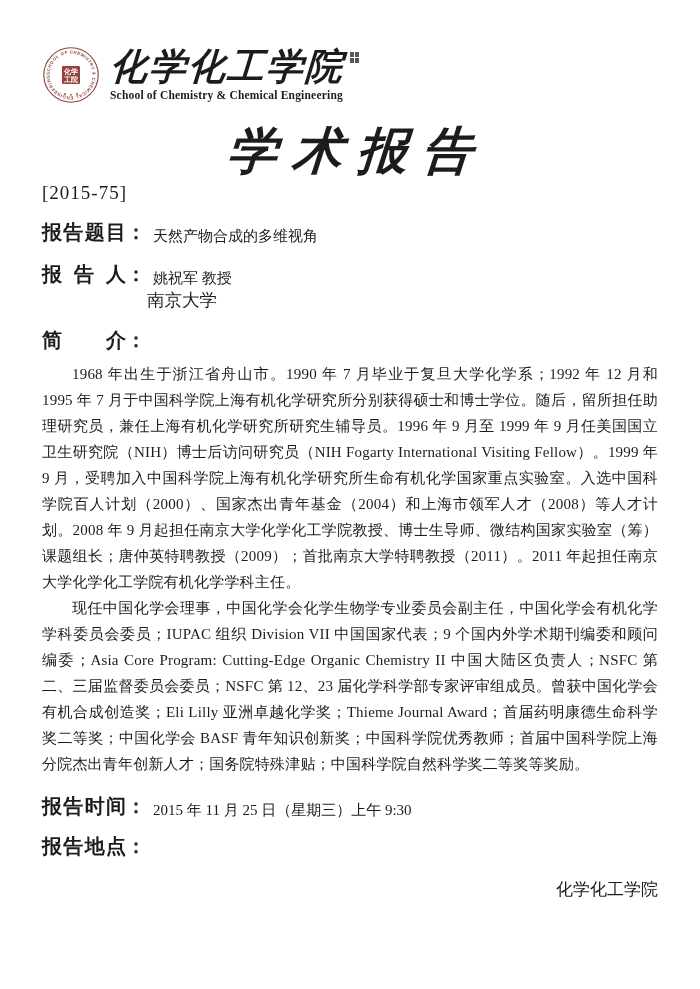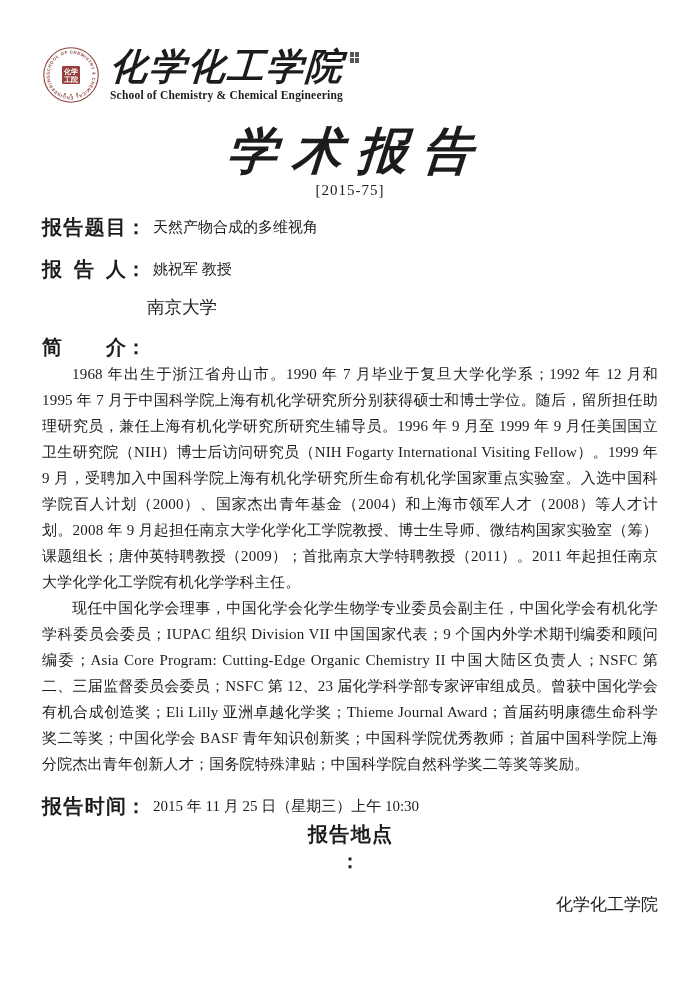--- a/index.html
+++ b/index.html
@@ -58,59 +58,58 @@
     font-size: 50px;
     line-height: 1.1;
     font-weight: 900;
     font-style: italic;
     letter-spacing: 0.30em;
     text-indent: 0.30em; 
     transform: skewX(-4deg);
   }
   .issue-number {
     margin-top: 3px;
-    text-align: center;
-    font-size: 15px;
+    font-size: 19px;
     letter-spacing: 1px;
   }
 
   
-  .field-row { display: flex; align-items: center; margin-top: 15px; }
+  .field-row { display: flex; align-items: flex-end; margin-top: 15px; }
   .field-label {
     display: inline-block;
     width: 84px;
     font-size: 20px;
     font-weight: 700;
     font-family: "Liberation Sans", "DejaVu Sans", sans-serif;
     text-align: justify;
     text-align-last: justify;
     -moz-text-align-last: justify;
     white-space: nowrap;
   }
   .field-colon {
     font-size: 20px;
     font-weight: 700;
     font-family: "Liberation Sans", "DejaVu Sans", sans-serif;
   }
   .field-value { font-size: 15px; margin-left: 7px; }
-  .affiliation-row { margin-top: 12px; padding-left: 105px; font-size: 17.5px; }
+  .affiliation-row { margin-top: 0; padding-left: 105px; font-size: 17.5px; }
 
   
-  .bio { margin-top: 0; }
+  .bio { margin-top: 7px; }
   .bio p {
     font-size: 15px;
     line-height: 26px;
     text-align: justify;
     text-indent: 2em;
     letter-spacing: 0.2px;
   }
 
   
   .time-row { margin-top: 16px; }
-  .venue-row { margin-top: 1px; flex-direction: column; }
+  .venue-row { margin-top: 13px; }
   .signature-block { margin-top: 12px; text-align: right; }
   .signature-line { font-size: 17px; line-height: 35px; }
 </style>
 </head>
 <body>
 
 <div class="page">
 
   <div class="logo-row">
     <div class="seal-wrap">
@@ -166,21 +165,21 @@
   </div>
 
   <div class="bio">
     <p>1968 年出生于浙江省舟山市。1990 年 7 月毕业于复旦大学化学系；1992 年 12 月和 1995 年 7 月于中国科学院上海有机化学研究所分别获得硕士和博士学位。随后，留所担任助理研究员，兼任上海有机化学研究所研究生辅导员。1996 年 9 月至 1999 年 9 月任美国国立卫生研究院（NIH）博士后访问研究员（NIH Fogarty International Visiting Fellow）。1999 年 9 月，受聘加入中国科学院上海有机化学研究所生命有机化学国家重点实验室。入选中国科学院百人计划（2000）、国家杰出青年基金（2004）和上海市领军人才（2008）等人才计划。2008 年 9 月起担任南京大学化学化工学院教授、博士生导师、微结构国家实验室（筹）课题组长；唐仲英特聘教授（2009）；首批南京大学特聘教授（2011）。2011 年起担任南京大学化学化工学院有机化学学科主任。</p>
     <p>现任中国化学会理事，中国化学会化学生物学专业委员会副主任，中国化学会有机化学学科委员会委员；IUPAC 组织 Division VII 中国国家代表；9 个国内外学术期刊编委和顾问编委；Asia Core Program: Cutting-Edge Organic Chemistry II 中国大陆区负责人；NSFC 第二、三届监督委员会委员；NSFC 第 12、23 届化学科学部专家评审组成员。曾获中国化学会有机合成创造奖；Eli Lilly 亚洲卓越化学奖；Thieme Journal Award；首届药明康德生命科学奖二等奖；中国化学会 BASF 青年知识创新奖；中国科学院优秀教师；首届中国科学院上海分院杰出青年创新人才；国务院特殊津贴；中国科学院自然科学奖二等奖等奖励。</p>
   </div>
 
   <div class="field-row time-row">
     <span class="field-label">报告时间</span>
       <span class="field-colon">：</span>
-    <span class="field-value">2015 年 11 月 25 日（星期三）上午 10:30</span>
+    <span class="field-value">2015 年 11 月 25 日（星期三）上午 9:30</span>
   </div>
 
   <div class="field-row venue-row">
     <span class="field-label">报告地点</span>
       <span class="field-colon">：</span>
   </div>
 
   <div class="signature-block">
     <div class="signature-line">化学化工学院</div>
 

